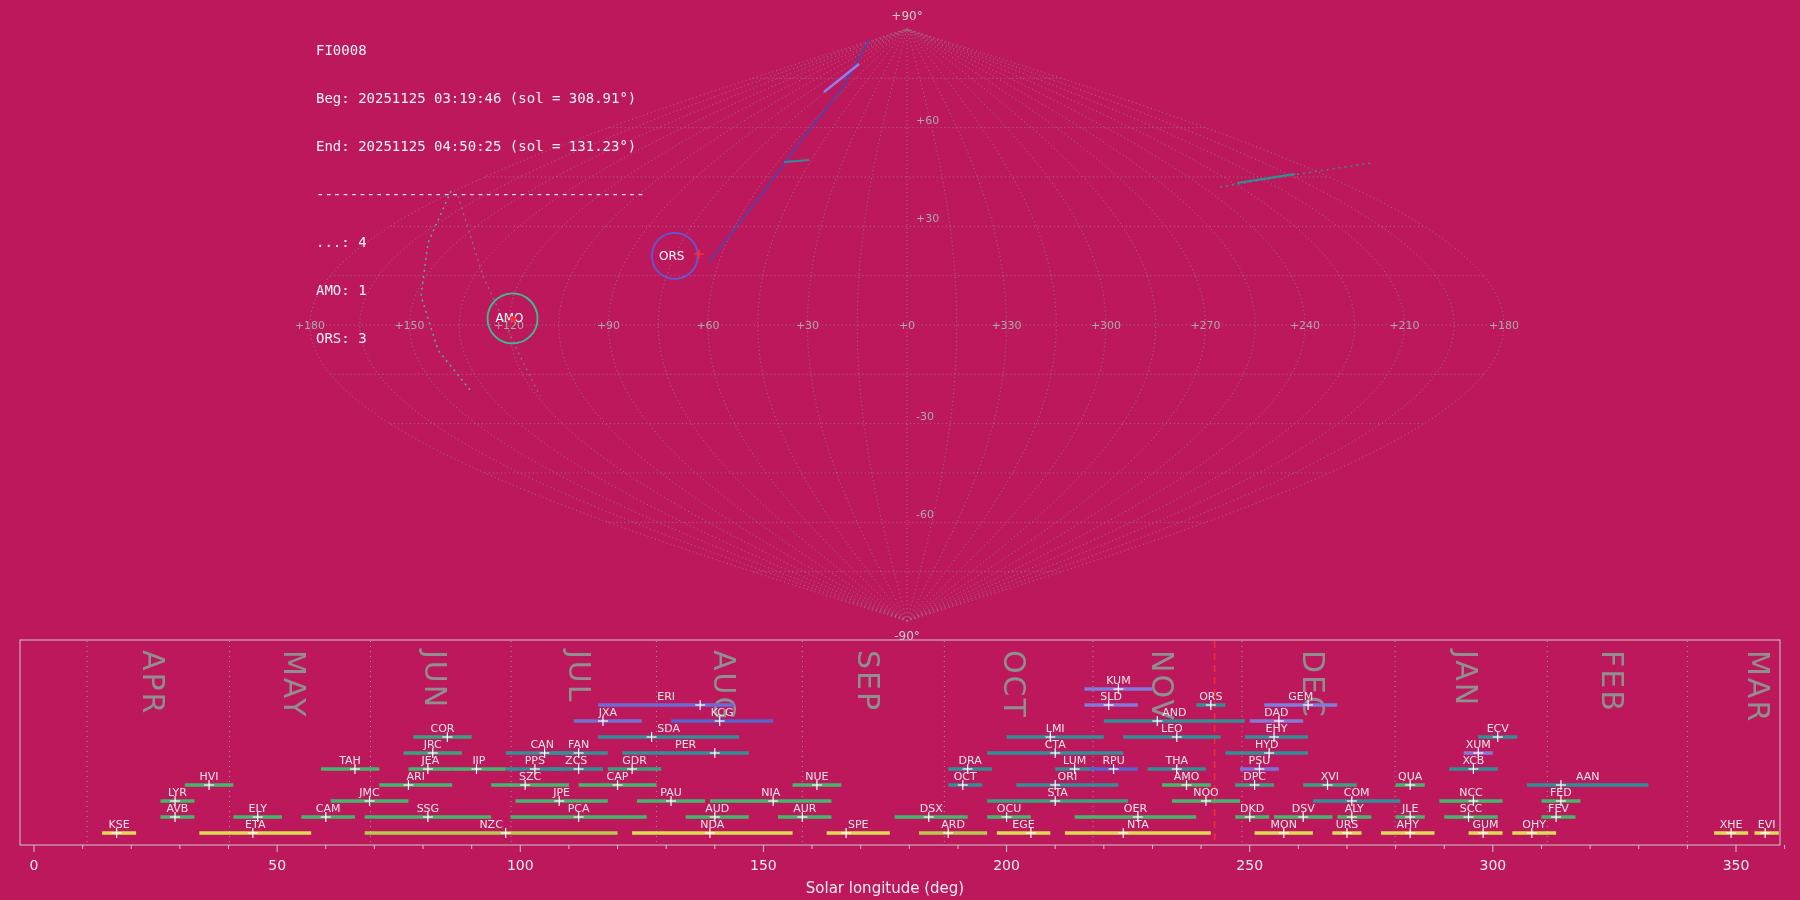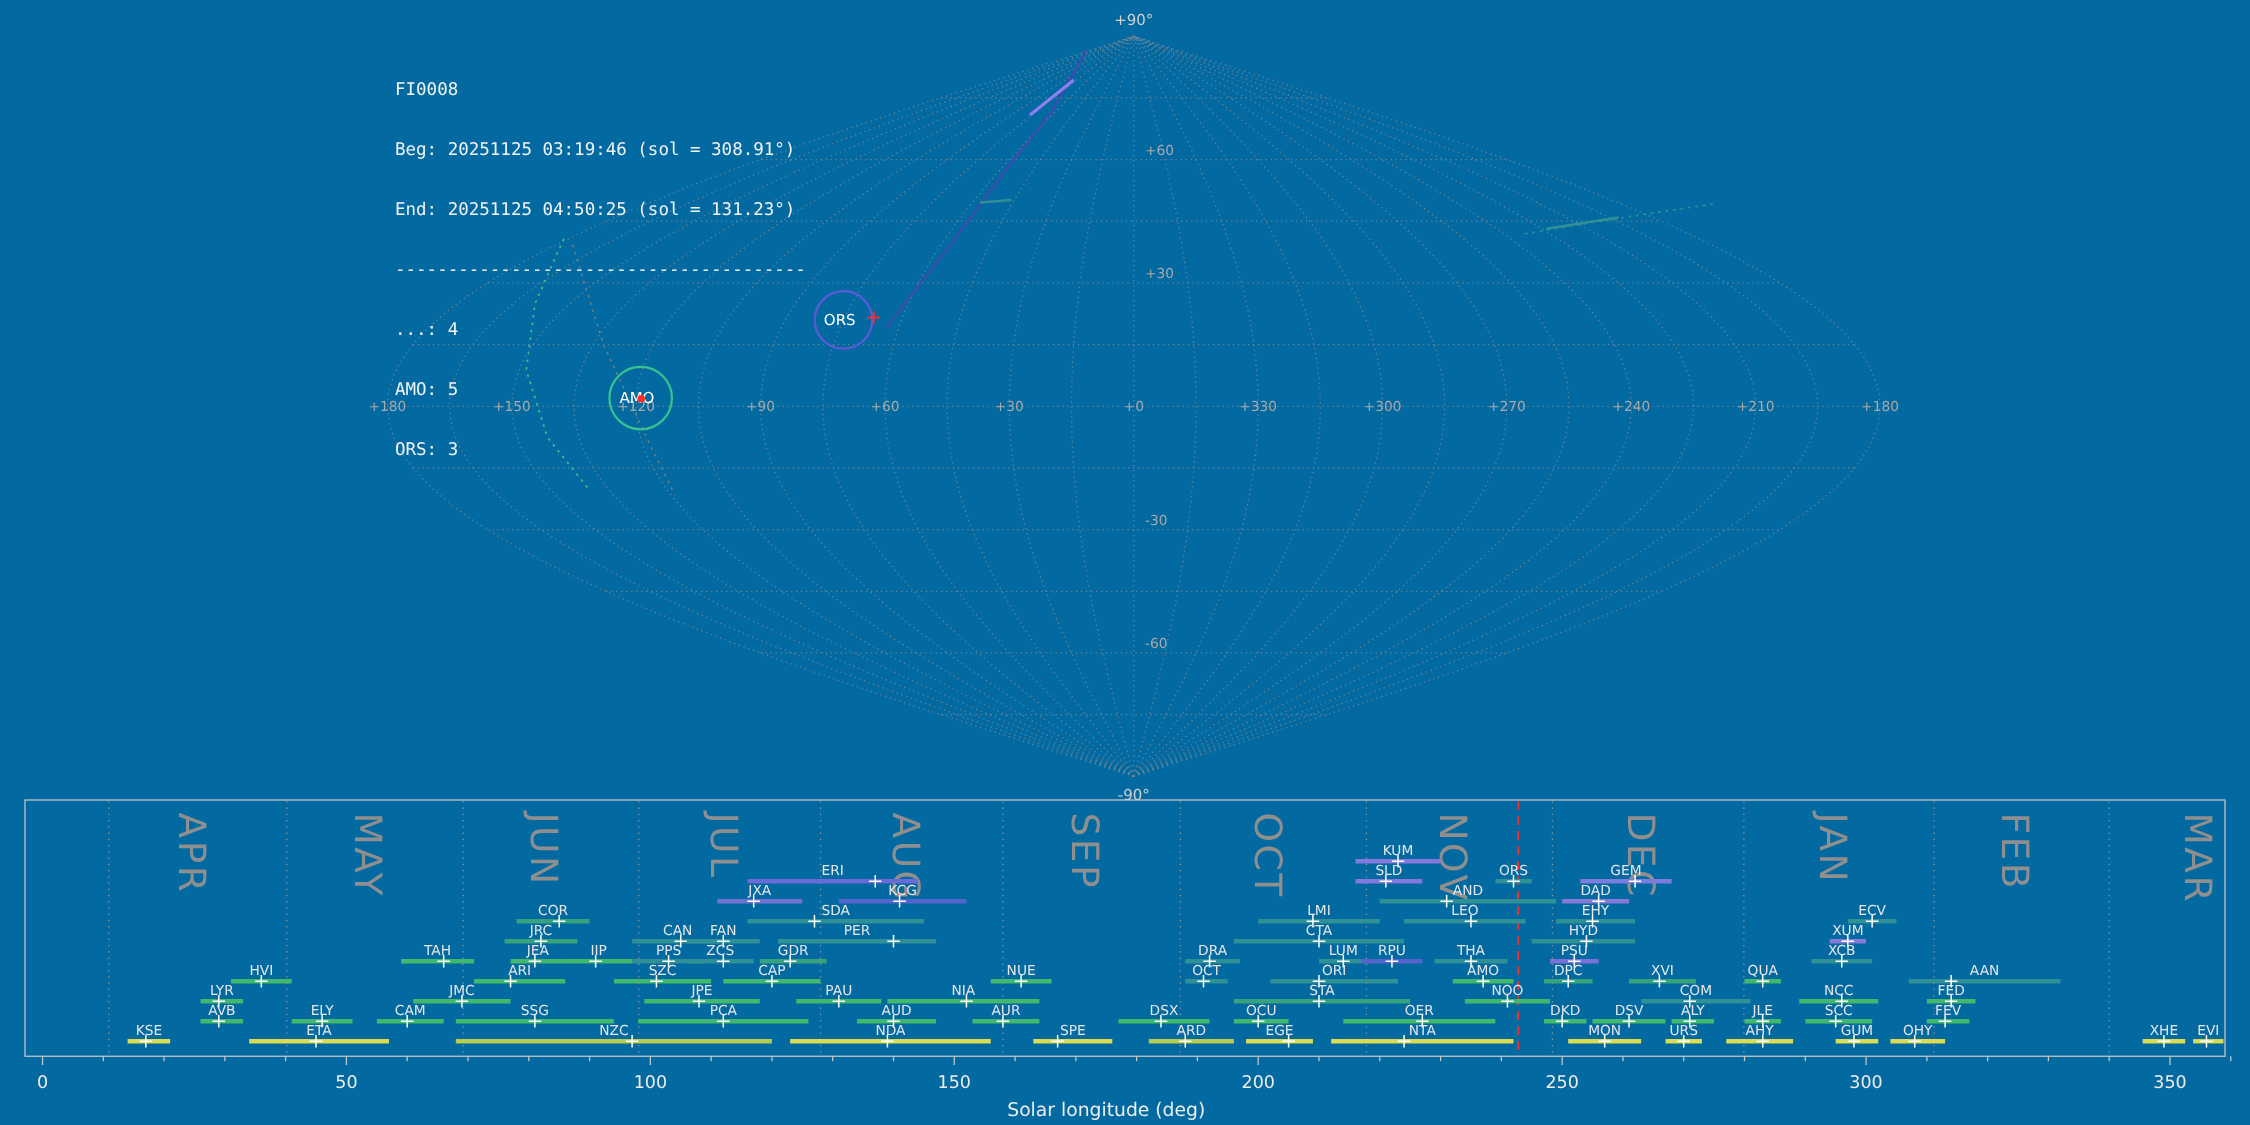--- a/index.html
+++ b/index.html
@@ -1,19 +1,19 @@
 <!DOCTYPE html>
 <html><head>
 <meta charset="utf-8">
 <style>
   html,body{margin:0;padding:0;background:#000;}
-  #app{position:relative;width:1800px;height:900px;background:#0369a1;overflow:hidden;
+  #app{position:relative;width:1800px;height:900px;background:#be185d;overflow:hidden;
        font-family:"DejaVu Sans",sans-serif;}
   #scene{position:absolute;left:0;top:0;}
-  .info{position:absolute;left:316px;top:32px;color:#f2f2f2;
+  .info{position:absolute;left:316px;top:10px;color:#f2f2f2;
         font-family:"DejaVu Sans Mono",monospace;font-size:14px;line-height:16px;white-space:pre;}
   .bar-label{font-size:11px;fill:#e6e6e6;font-family:"DejaVu Sans",sans-serif;}
   .tick-label{font-size:14px;fill:#ededed;font-family:"DejaVu Sans",sans-serif;}
   .axis-label{font-size:15px;fill:#ededed;font-family:"DejaVu Sans",sans-serif;}
   .month-label{font-size:30px;fill:#8f8f8f;letter-spacing:2px;font-family:"DejaVu Sans",sans-serif;}
   .map-label{font-size:11px;fill:#a9a9a9;font-family:"DejaVu Sans",sans-serif;}
   .pole-label{font-size:12px;fill:#cfcfcf;font-family:"DejaVu Sans",sans-serif;}
   .radiant-label{font-size:12px;fill:#ffffff;font-family:"DejaVu Sans",sans-serif;}
 </style>
 </head>
@@ -529,16 +529,16 @@
         </g>
       </g>
     </svg>
 
   <div class="info">
     <div>FI0008</div>
     <div>Beg: 20251125 03:19:46 (sol = 308.91°)</div>
     <div>End: 20251125 04:50:25 (sol = 131.23°)</div>
     <div>---------------------------------------</div>
     <div>...: 4</div>
-    <div>AMO: 5</div>
+    <div>AMO: 1</div>
     <div>ORS: 3</div>
   </div>
 </div>
 
 </body></html>

